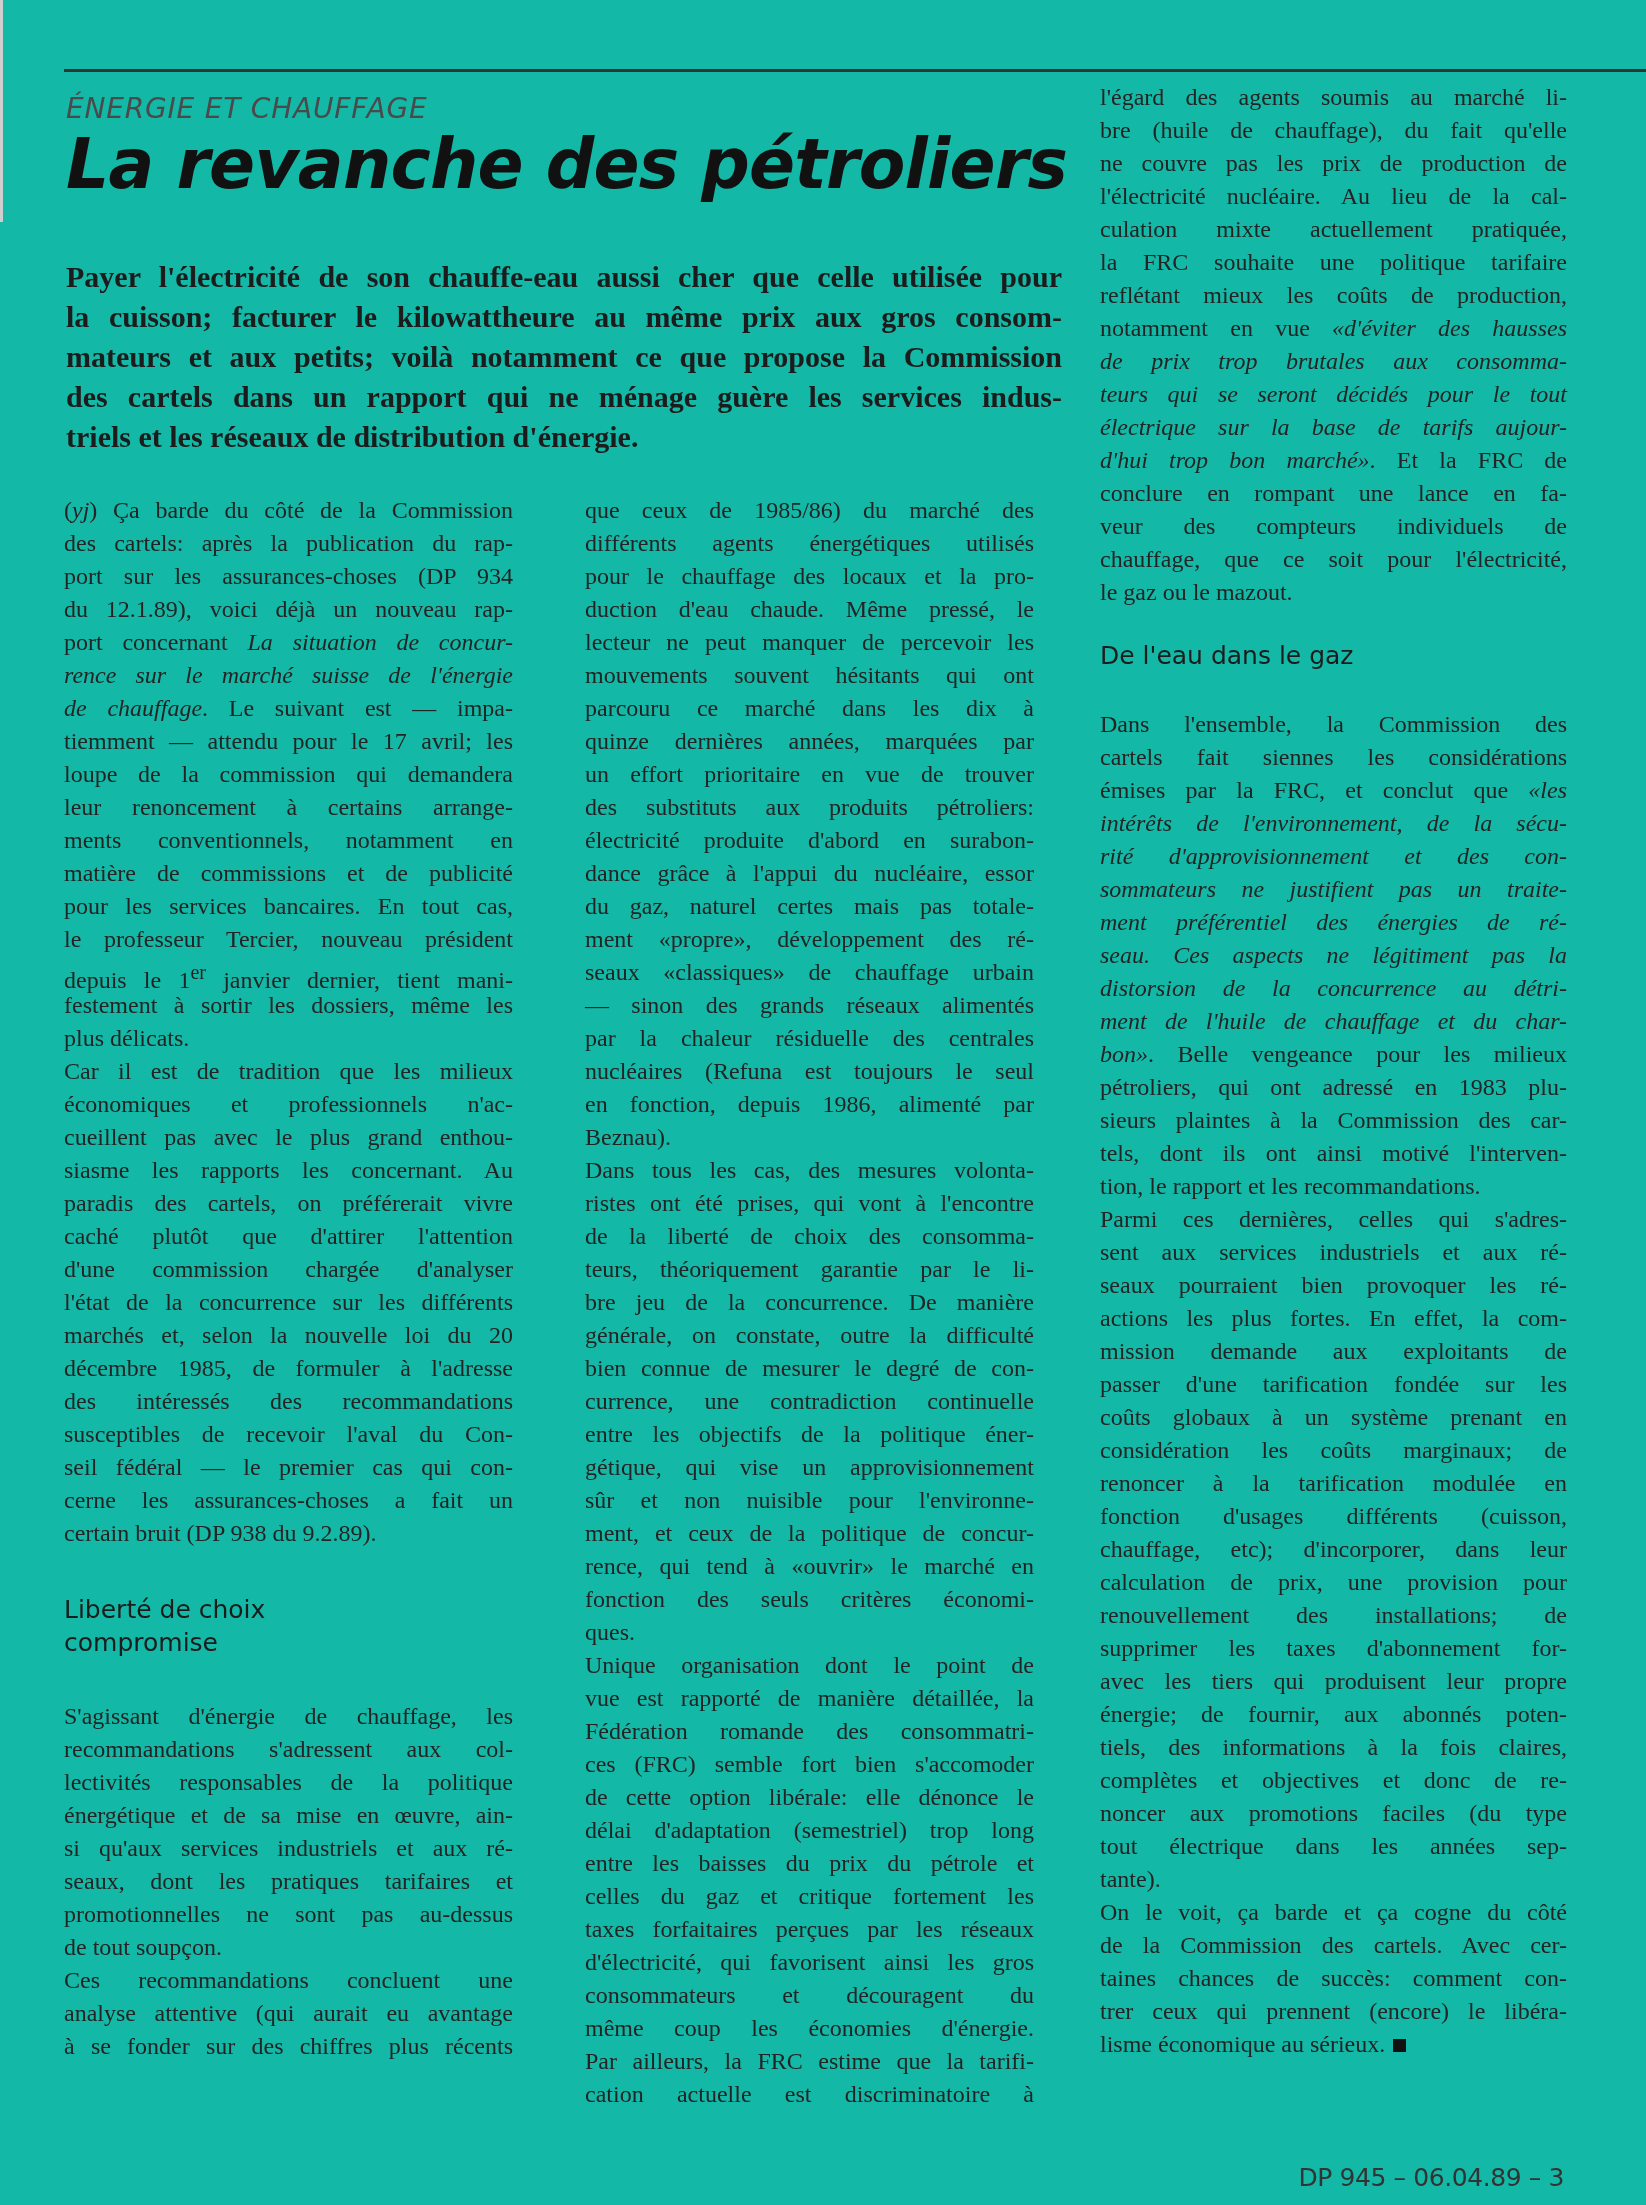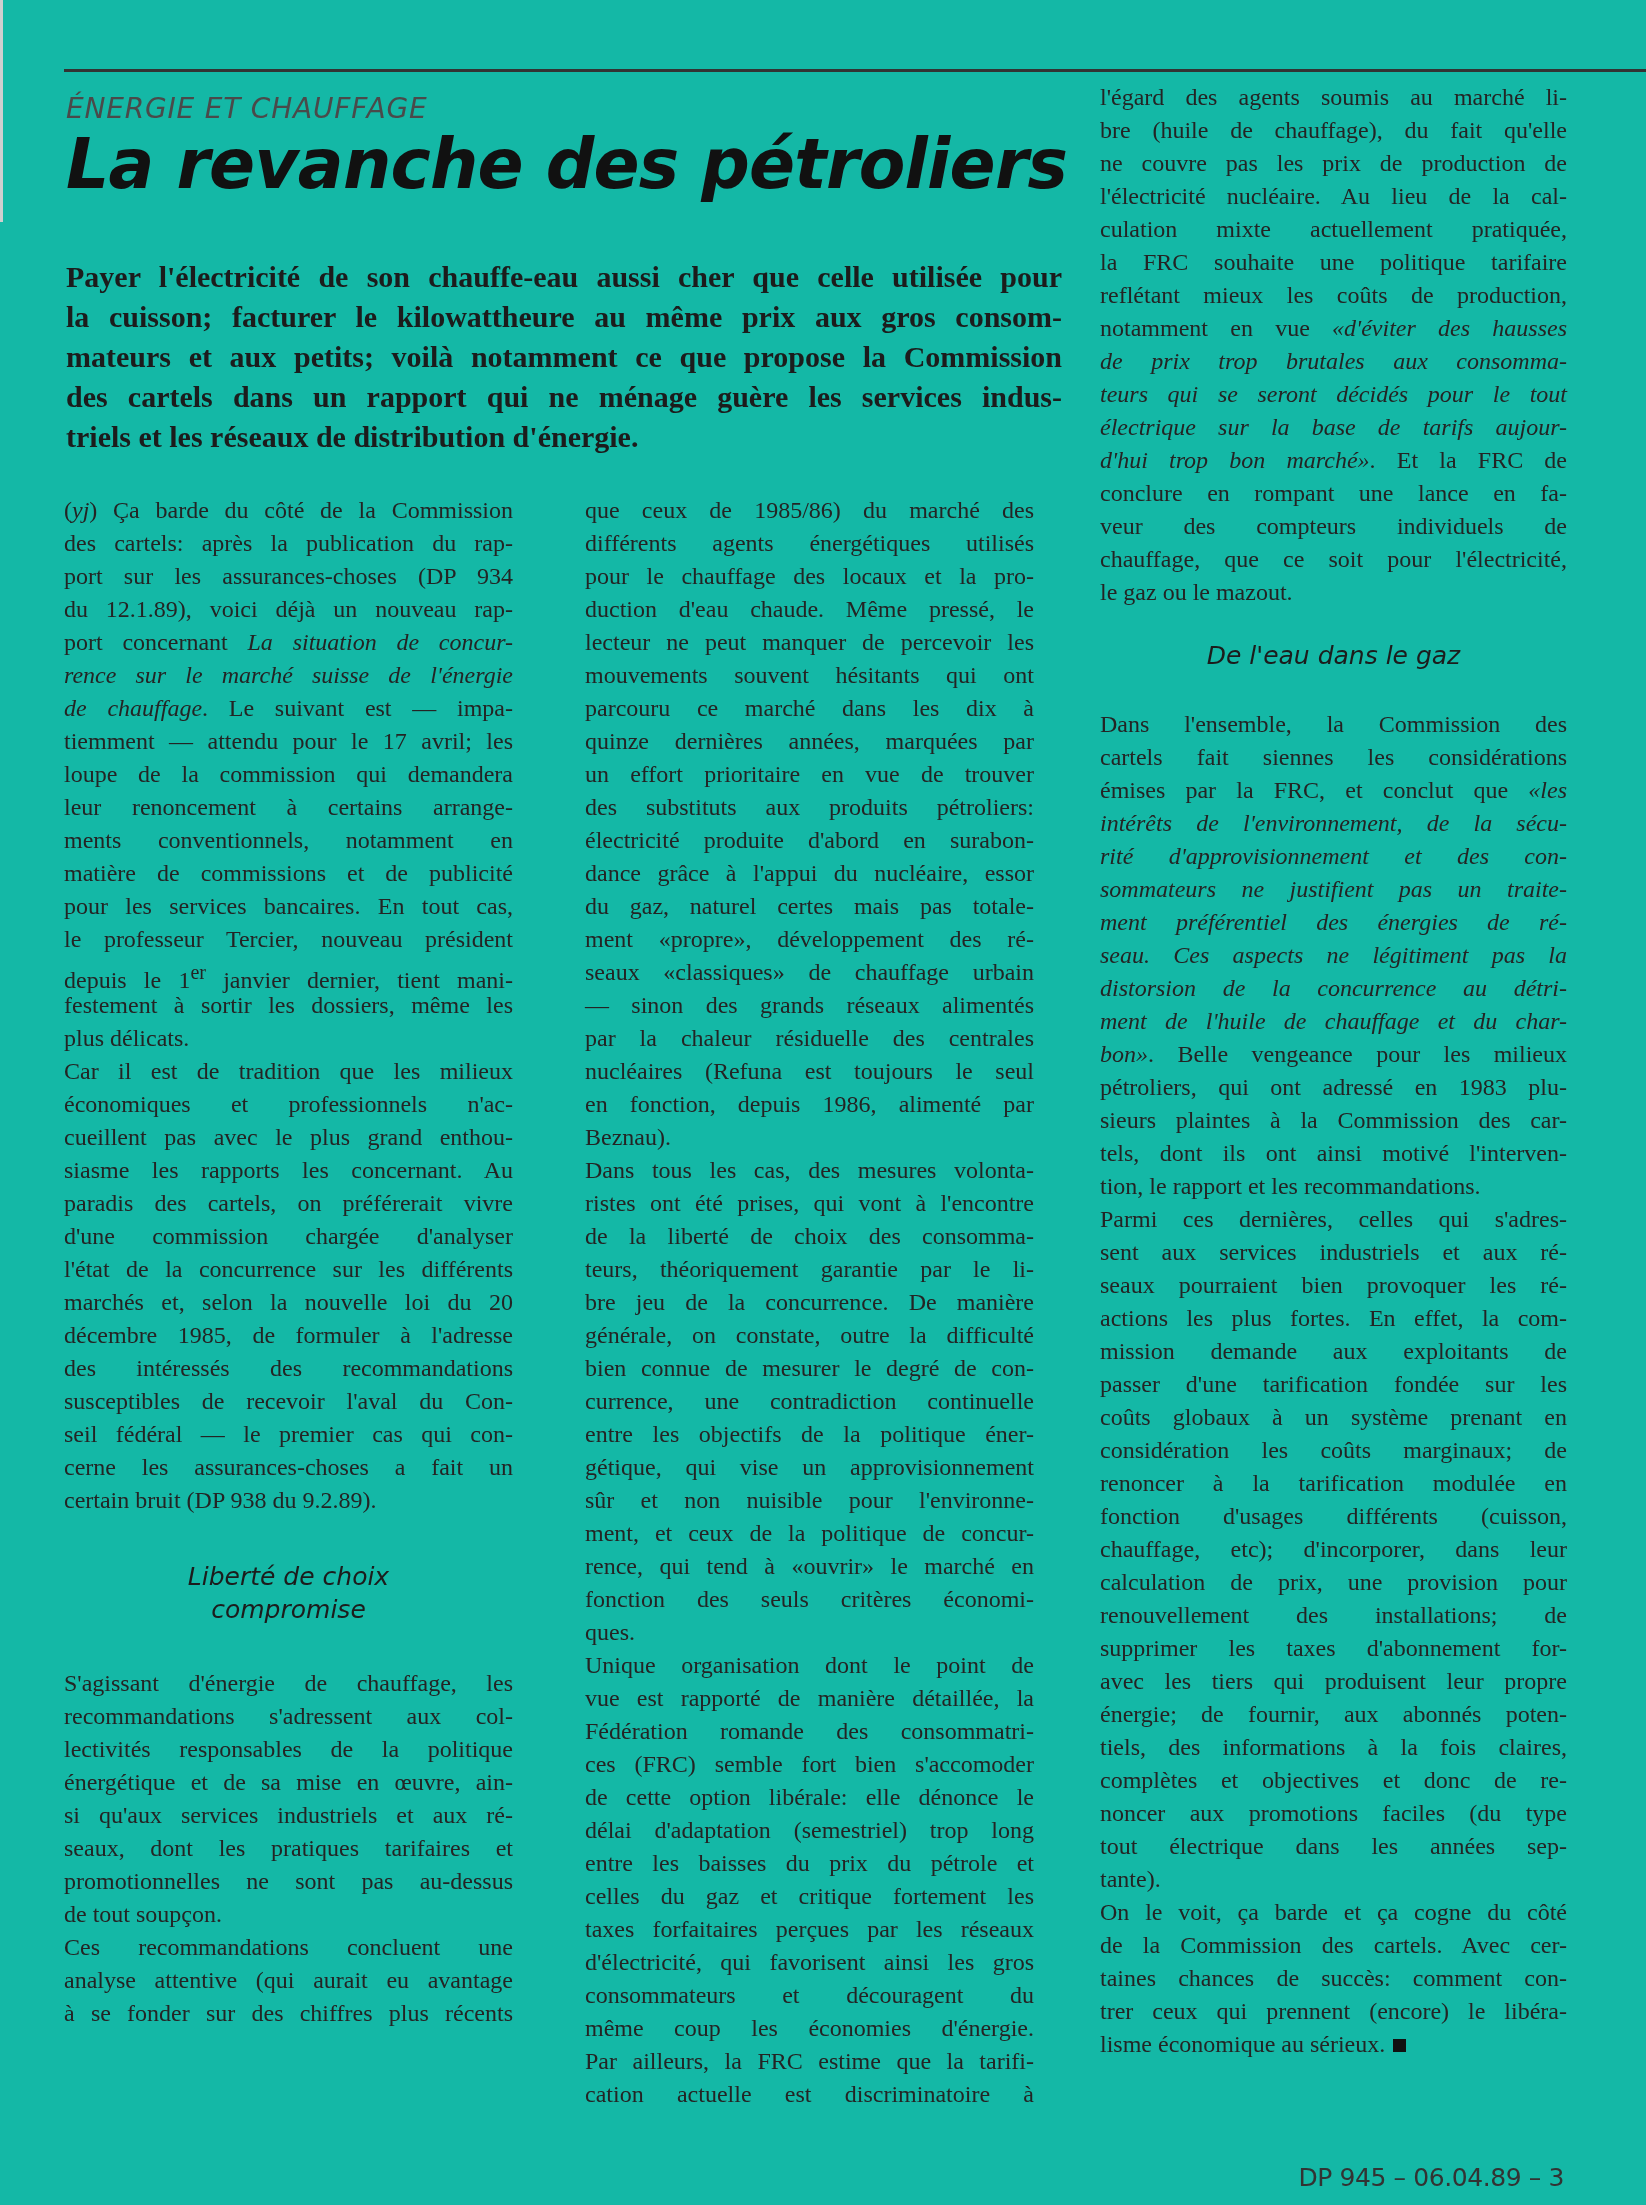--- a/index.html
+++ b/index.html
@@ -10,21 +10,21 @@
   .rubric { position: absolute; left: 66px; top: 92px; font-family: "DejaVu Sans", sans-serif; font-style: italic; font-size: 28px; letter-spacing: 0.8px; color: #4a4a4a; font-weight: normal; }
   .headline { position: absolute; left: 66px; top: 123px; font-family: "DejaVu Sans", sans-serif; font-style: italic; font-weight: bold; font-size: 70px; letter-spacing: -0.8px; color: #111; white-space: nowrap; transform: scaleX(0.97); transform-origin: left; }
   .lede { position: absolute; left: 66px; top: 257px; width: 996px; font-family: "Liberation Serif", serif; font-weight: bold; font-size: 30px; line-height: 40px; color: #1c1c1c; }
   .lede .ln { display: block; text-align: justify; text-align-last: justify; white-space: nowrap; }
   .lede .ln.last { text-align-last: left; }
   .col { position: absolute; font-family: "Liberation Serif", serif; font-size: 24px; line-height: 33px; color: #242424; }
   .col .ln { display: block; height: 33px; text-align: justify; text-align-last: justify; white-space: nowrap; overflow: visible; }
   .col .ln.last { text-align-last: left; }
   .col .gap { display: block; }
   .col i { font-style: italic; margin-top: 24px; }
-  .sub { font-family: "DejaVu Sans", sans-serif; font-style: italic; font-size: 25px; line-height: 33px; text-align: center; color: #1c1c1c; display: block; }
+  .sub { font-family: "DejaVu Sans", sans-serif; font-size: 25px; line-height: 33px; text-align: left; color: #1c1c1c; display: block; }
   .col-a { left: 64px; top: 494px; width: 449px; }
   .col-b { left: 585px; top: 494px; width: 449px; }
   .col-c { left: 1100px; top: 81px; width: 467px; }
   .footer { position: absolute; right: 82px; top: 2163px; font-family: "DejaVu Sans", sans-serif; font-size: 25px; color: #333; letter-spacing: -0.4px; }
   .endmark { display: inline-block; width: 13px; height: 13px; background: #111; margin-left: 8.2px; vertical-align: 0; }
 </style>
 </head>
 <body>
 
 <div class="page">
@@ -61,20 +61,21 @@
         <span class="ln">depuis le 1<sup>er</sup> janvier dernier, tient mani-</span>
         <span class="ln">festement à sortir les dossiers, même les</span>
         <span class="ln last">plus délicats.</span>
       </div>
     <div>
         <span class="ln">Car il est de tradition que les milieux</span>
         <span class="ln">économiques et professionnels n'ac-</span>
         <span class="ln">cueillent pas avec le plus grand enthou-</span>
         <span class="ln">siasme les rapports les concernant. Au</span>
         <span class="ln">paradis des cartels, on préférerait vivre</span>
+        <span class="ln">caché plutôt que d'attirer l'attention</span>
         <span class="ln">d'une commission chargée d'analyser</span>
         <span class="ln">l'état de la concurrence sur les différents</span>
         <span class="ln">marchés et, selon la nouvelle loi du 20</span>
         <span class="ln">décembre 1985, de formuler à l'adresse</span>
         <span class="ln">des intéressés des recommandations</span>
         <span class="ln">susceptibles de recevoir l'aval du Con-</span>
         <span class="ln">seil fédéral — le premier cas qui con-</span>
         <span class="ln">cerne les assurances-choses a fait un</span>
         <span class="ln last">certain bruit (DP 938 du 9.2.89).</span>
       </div>

